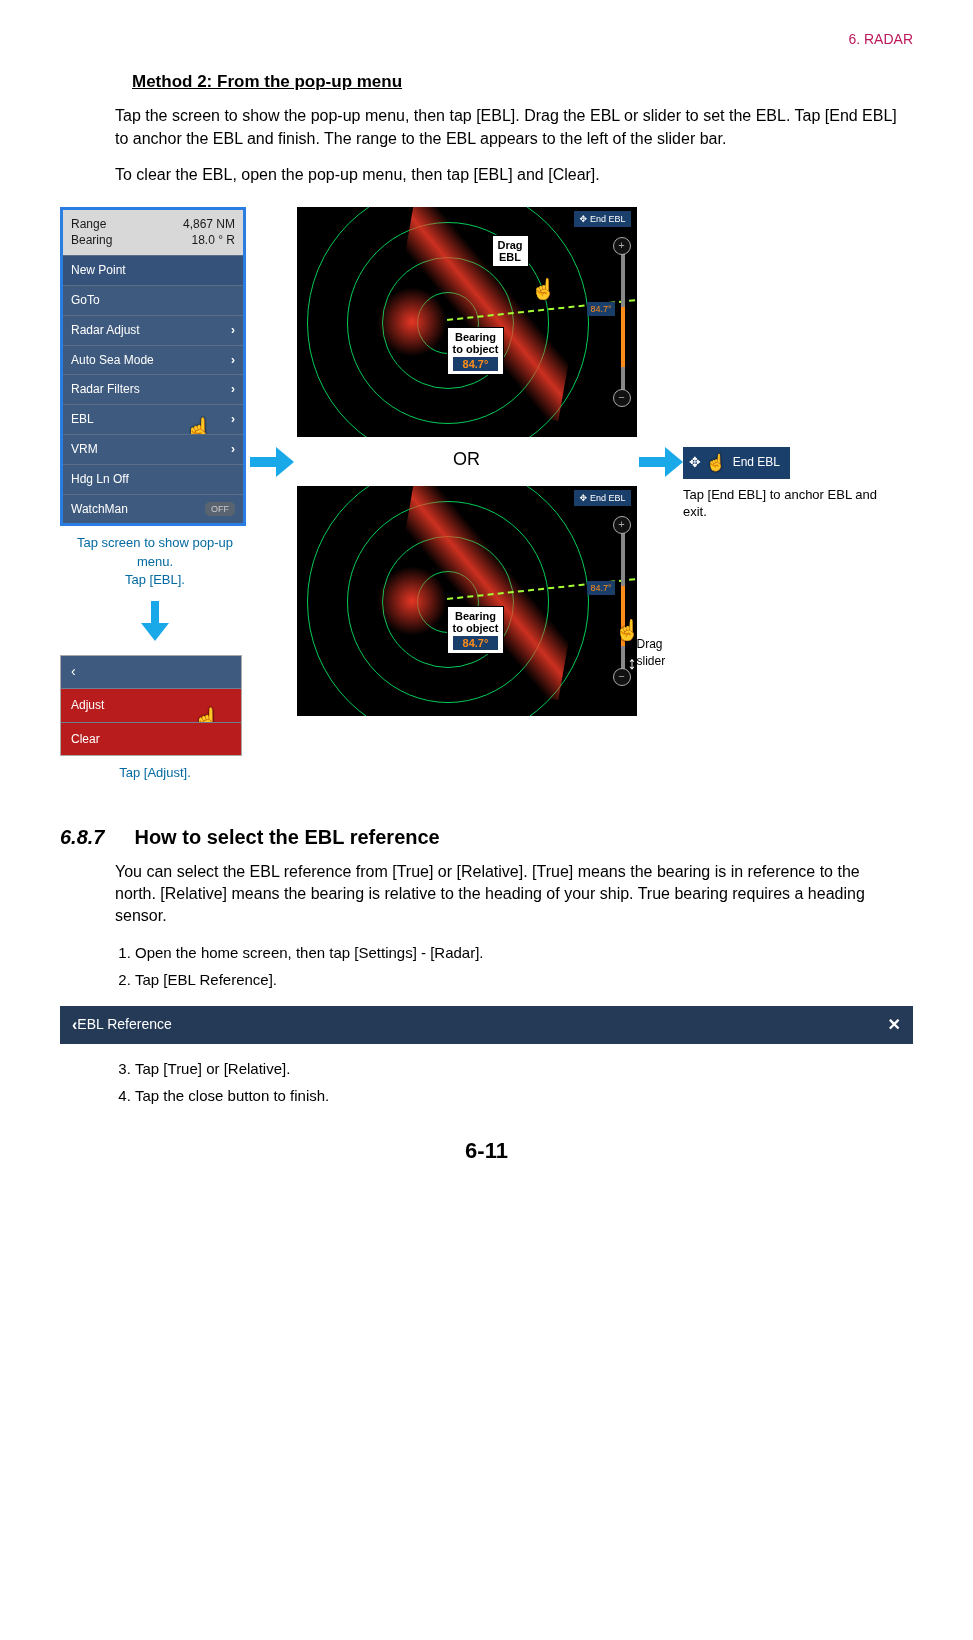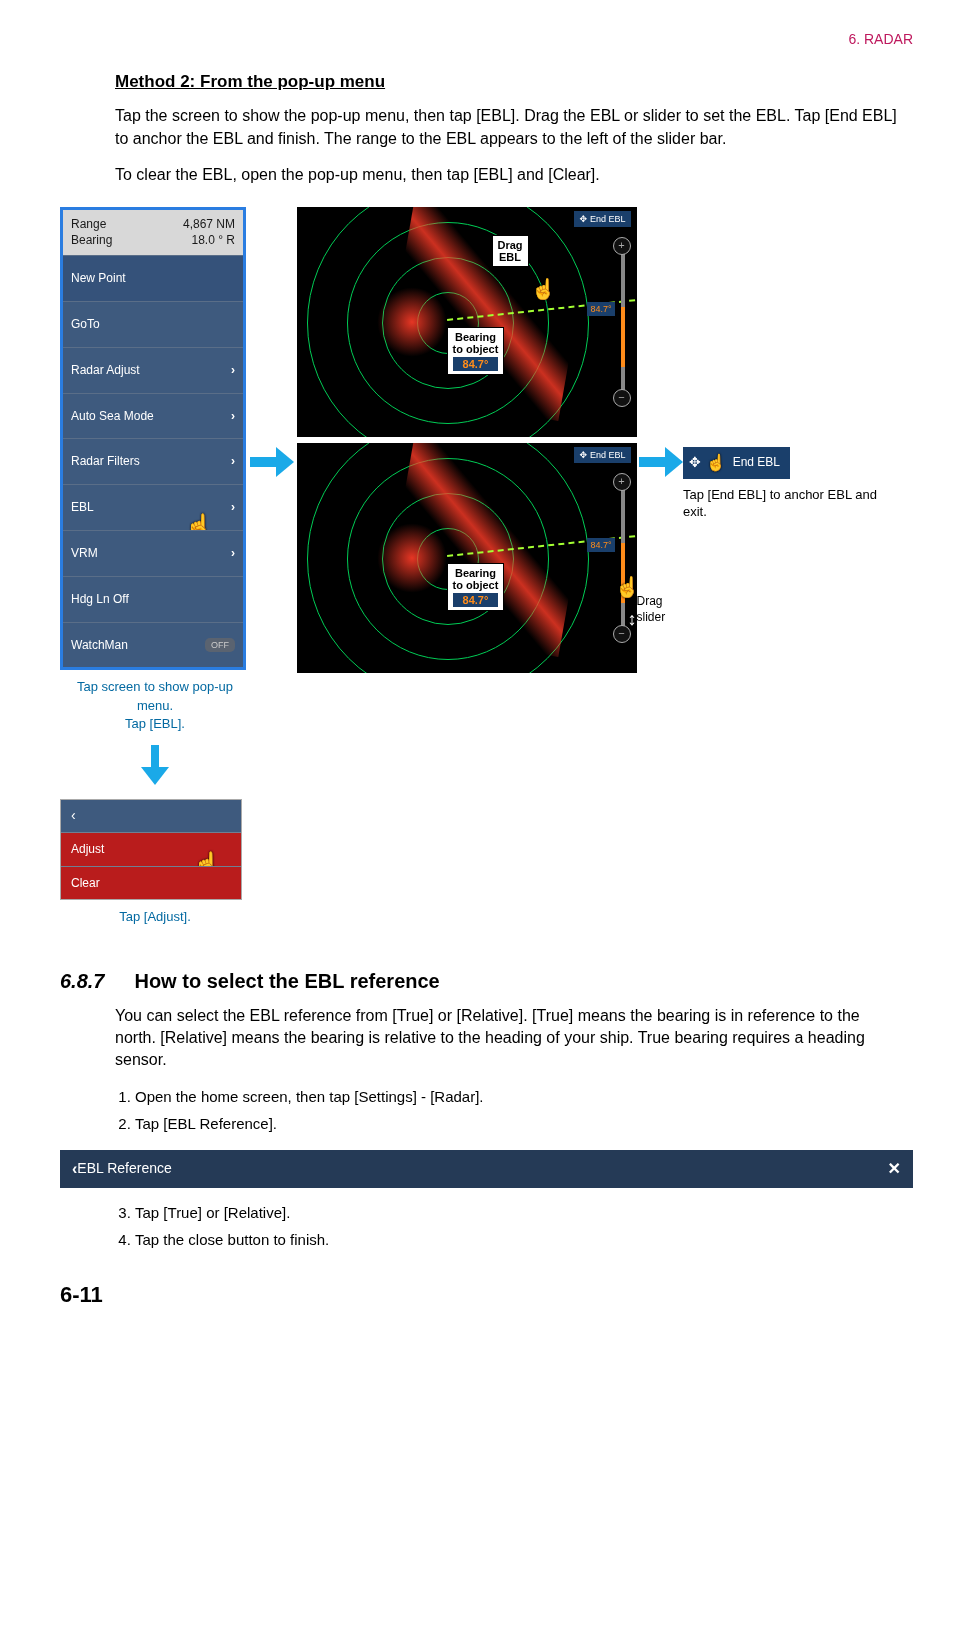--- a/index.html
+++ b/index.html
@@ -21,20 +21,21 @@
   }
   .indent {
     margin-left: 55px;
     margin-right: 10px;
   }
   .method-title {
     font-weight: bold;
     text-decoration: underline;
     font-size: 17px;
     margin-bottom: 12px;
+    margin-left: 17px;
   }
   p { margin: 0 0 14px 0; }
 
   
   .flow {
     display: flex;
     align-items: flex-start;
     margin-top: 20px;
   }
   .col1 { width: 190px; }
@@ -58,21 +59,21 @@
   .popup-header .left { text-align: left; }
   .popup-header .right { text-align: right; }
   .popup-row {
     display: flex;
     justify-content: space-between;
     align-items: center;
     color: #fff;
     background: #3e5a7e;
     border-top: 1px solid #5a6e88;
     font-size: 12px;
-    padding: 14px 8px;
+    padding: 6px 8px;
     position: relative;
   }
   .popup-row.hl { background: #35527a; }
   .chev { color: #fff; font-weight: bold; }
   .off-badge {
     background: #5a6370;
     border-radius: 5px;
     font-size: 9px;
     padding: 1px 6px;
     color: #ccc;
@@ -318,21 +319,21 @@
     padding: 10px 16px;
     border-top: 1px solid #2e4460;
     font-size: 13px;
     display: flex;
     justify-content: space-between;
     align-items: center;
   }
   .check { color: #fff; font-size: 13px; }
 
   .page-num {
-    text-align: left;
+    text-align: center;
     font-size: 22px;
     font-weight: bold;
     margin-top: 30px;
   }
 </style>
 </head>
 <body>
 
 <div class="header-right">6.  RADAR</div>
 
@@ -441,20 +442,21 @@
           <span>✥</span>
           <span>End EBL</span>
         </div>
       <div class="slider-track"></div>
       <div class="slider-fill"></div>
       <div class="slider-btn sb-plus">+</div>
       <div class="slider-btn sb-minus">−</div>
       <div class="slider-val">84.7°</div>
     </div>
 
+    <div class="or-text">OR</div>
 
     <div class="radar-wrap" style="overflow:visible">
       <div style="position:absolute;inset:0;overflow:hidden">
         <div class="radar-circle c4"></div>
           <div class="radar-circle c3"></div>
           <div class="radar-circle c2"></div>
           <div class="radar-circle c1"></div>
         <div class="echo1"></div>
           <div class="echo2"></div>
         <div class="ebl-line"></div>

